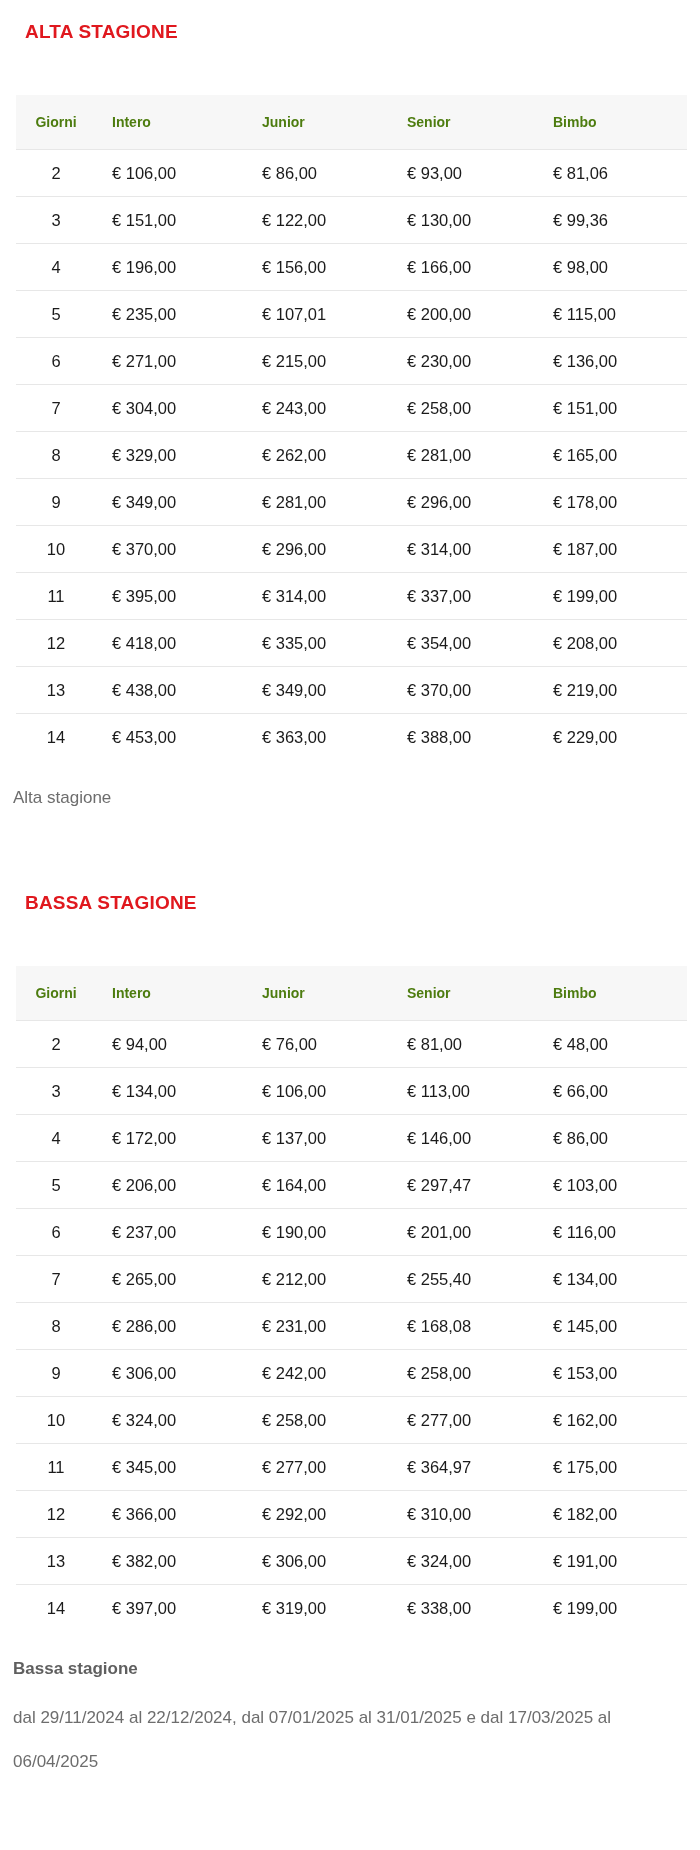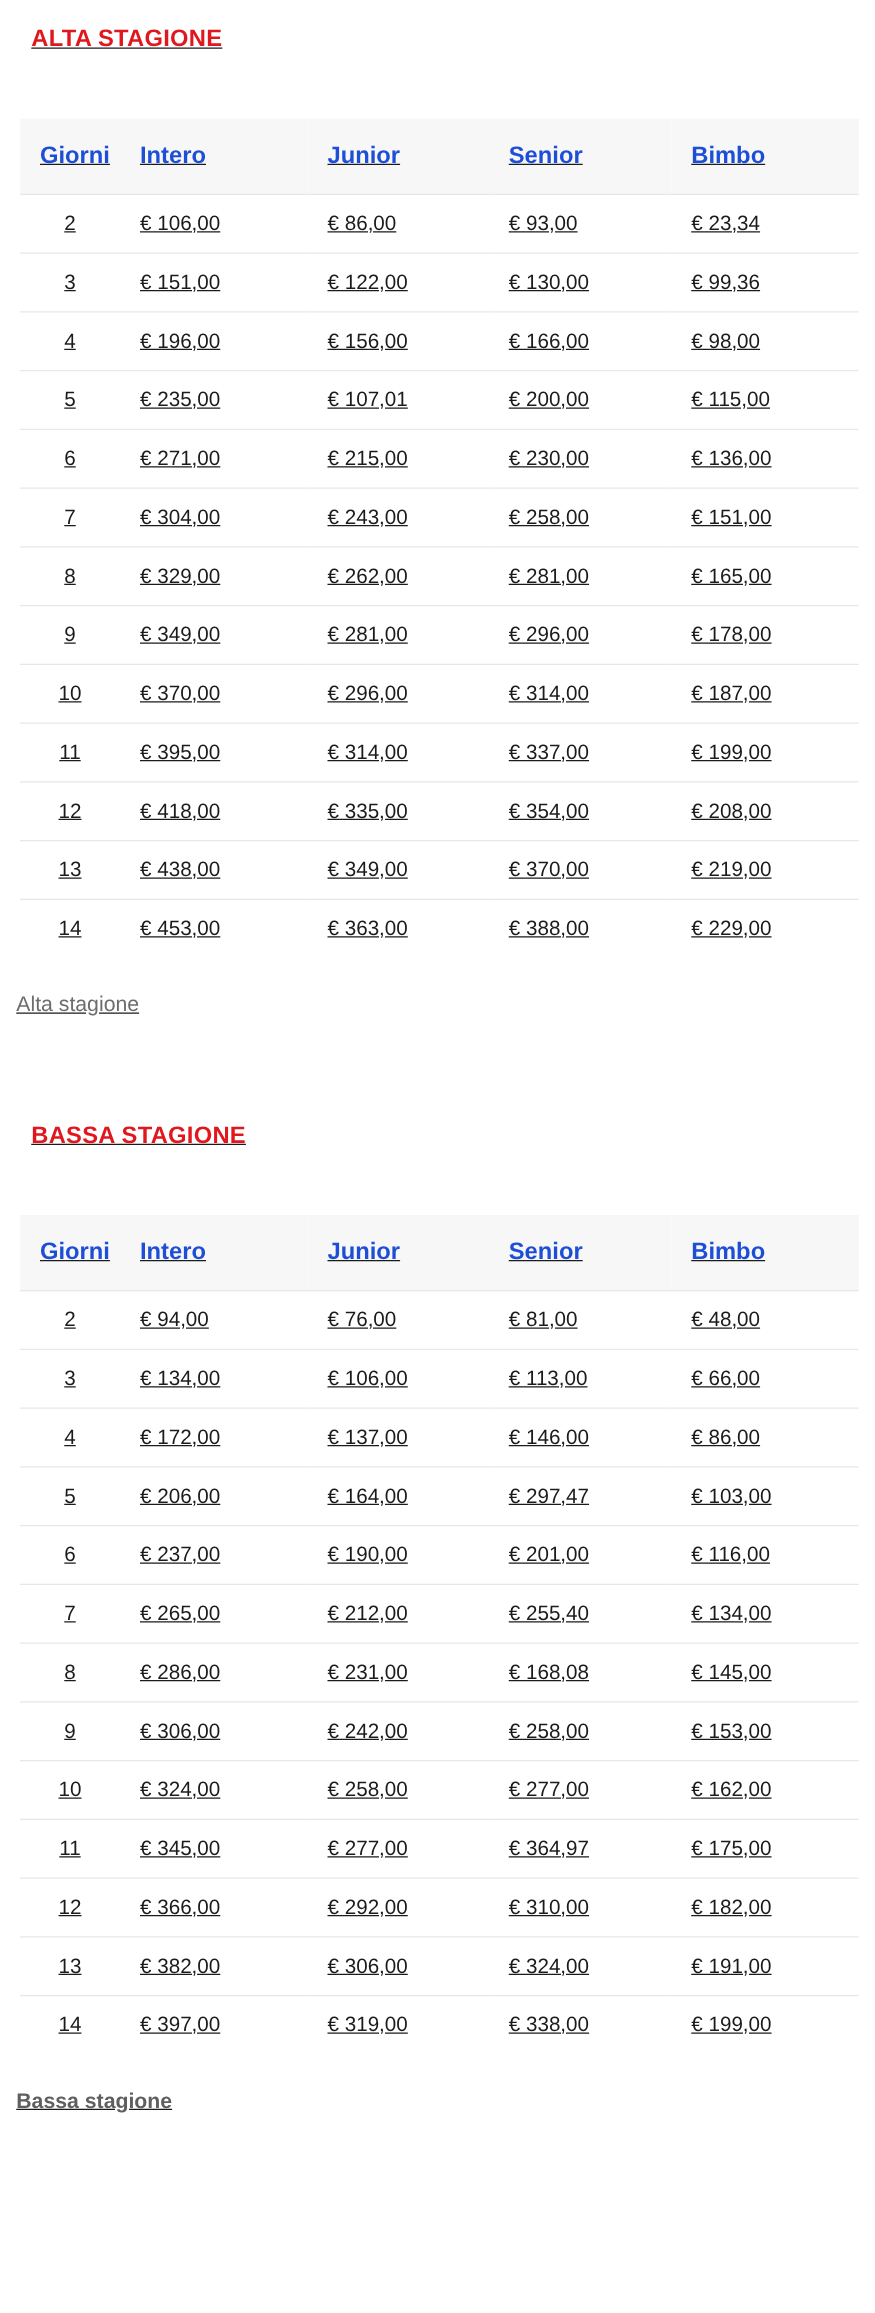--- a/index.html
+++ b/index.html
@@ -3,44 +3,44 @@
 <meta charset="utf-8">
 <style>
   html, body {
     margin: 0;
     padding: 0;
     background: #ffffff;
     width: 700px;
     font-family: "Liberation Sans", "DejaVu Sans", sans-serif;
     color: #1b1b1b;
   }
-  .page { width: 700px; min-height: 1850px; overflow: hidden; text-decoration: underline; }
+  .page { width: 700px; min-height: 1850px; overflow: hidden; }
 
   .season-title {
     color: var(--accent, #e0181e);
     font-size: 19px;
     font-weight: 700;
     letter-spacing: 0.2px;
     margin: 21px 0 0 25px;
   }
   .section-bassa .season-title { margin-top: 84px; }
 
   table.price-table {
     border-collapse: collapse;
     margin: 52px 13px 0 16px;
     width: 671px;
     table-layout: fixed;
   }
   table.price-table thead th {
     background: var(--header-bg, #f7f7f7);
     text-align: left;
-    font-size: 19px;
+    font-size: 14px;
     font-weight: 700;
     padding: 19px 16px;
-    color: #1d4ed8;
+    color: #4d7c0f;
   }
   table.price-table tbody td {
     font-size: 16.5px;
     padding: 13.5px 16px;
     color: #1b1b1b;
     white-space: nowrap;
   }
   table.price-table tbody tr { border-top: 1px solid var(--row-border, #e7e7e7); }
   table.price-table th:first-child,
   table.price-table td:first-child {
@@ -83,21 +83,21 @@
             <th>Senior</th>
             <th>Bimbo</th>
           </tr>
         </thead>
       <tbody>
           <tr>
             <td>2</td>
             <td>€ 106,00</td>
             <td>€ 86,00</td>
             <td>€ 93,00</td>
-            <td>€ 23,34</td>
+            <td>€ 81,06</td>
           </tr>
           <tr>
             <td>3</td>
             <td>€ 151,00</td>
             <td>€ 122,00</td>
             <td>€ 130,00</td>
             <td>€ 99,36</td>
           </tr>
           <tr>
             <td>4</td>
@@ -281,15 +281,16 @@
           <tr>
             <td>14</td>
             <td>€ 397,00</td>
             <td>€ 319,00</td>
             <td>€ 338,00</td>
             <td>€ 199,00</td>
           </tr>
         </tbody>
     </table>
     <p class="caption-title bold">Bassa stagione</p>
+    <p class="caption-text">dal 29/11/2024 al 22/12/2024, dal 07/01/2025 al 31/01/2025 e dal 17/03/2025 al 06/04/2025</p>
   </section>
 
 </div>
 
 </body></html>

